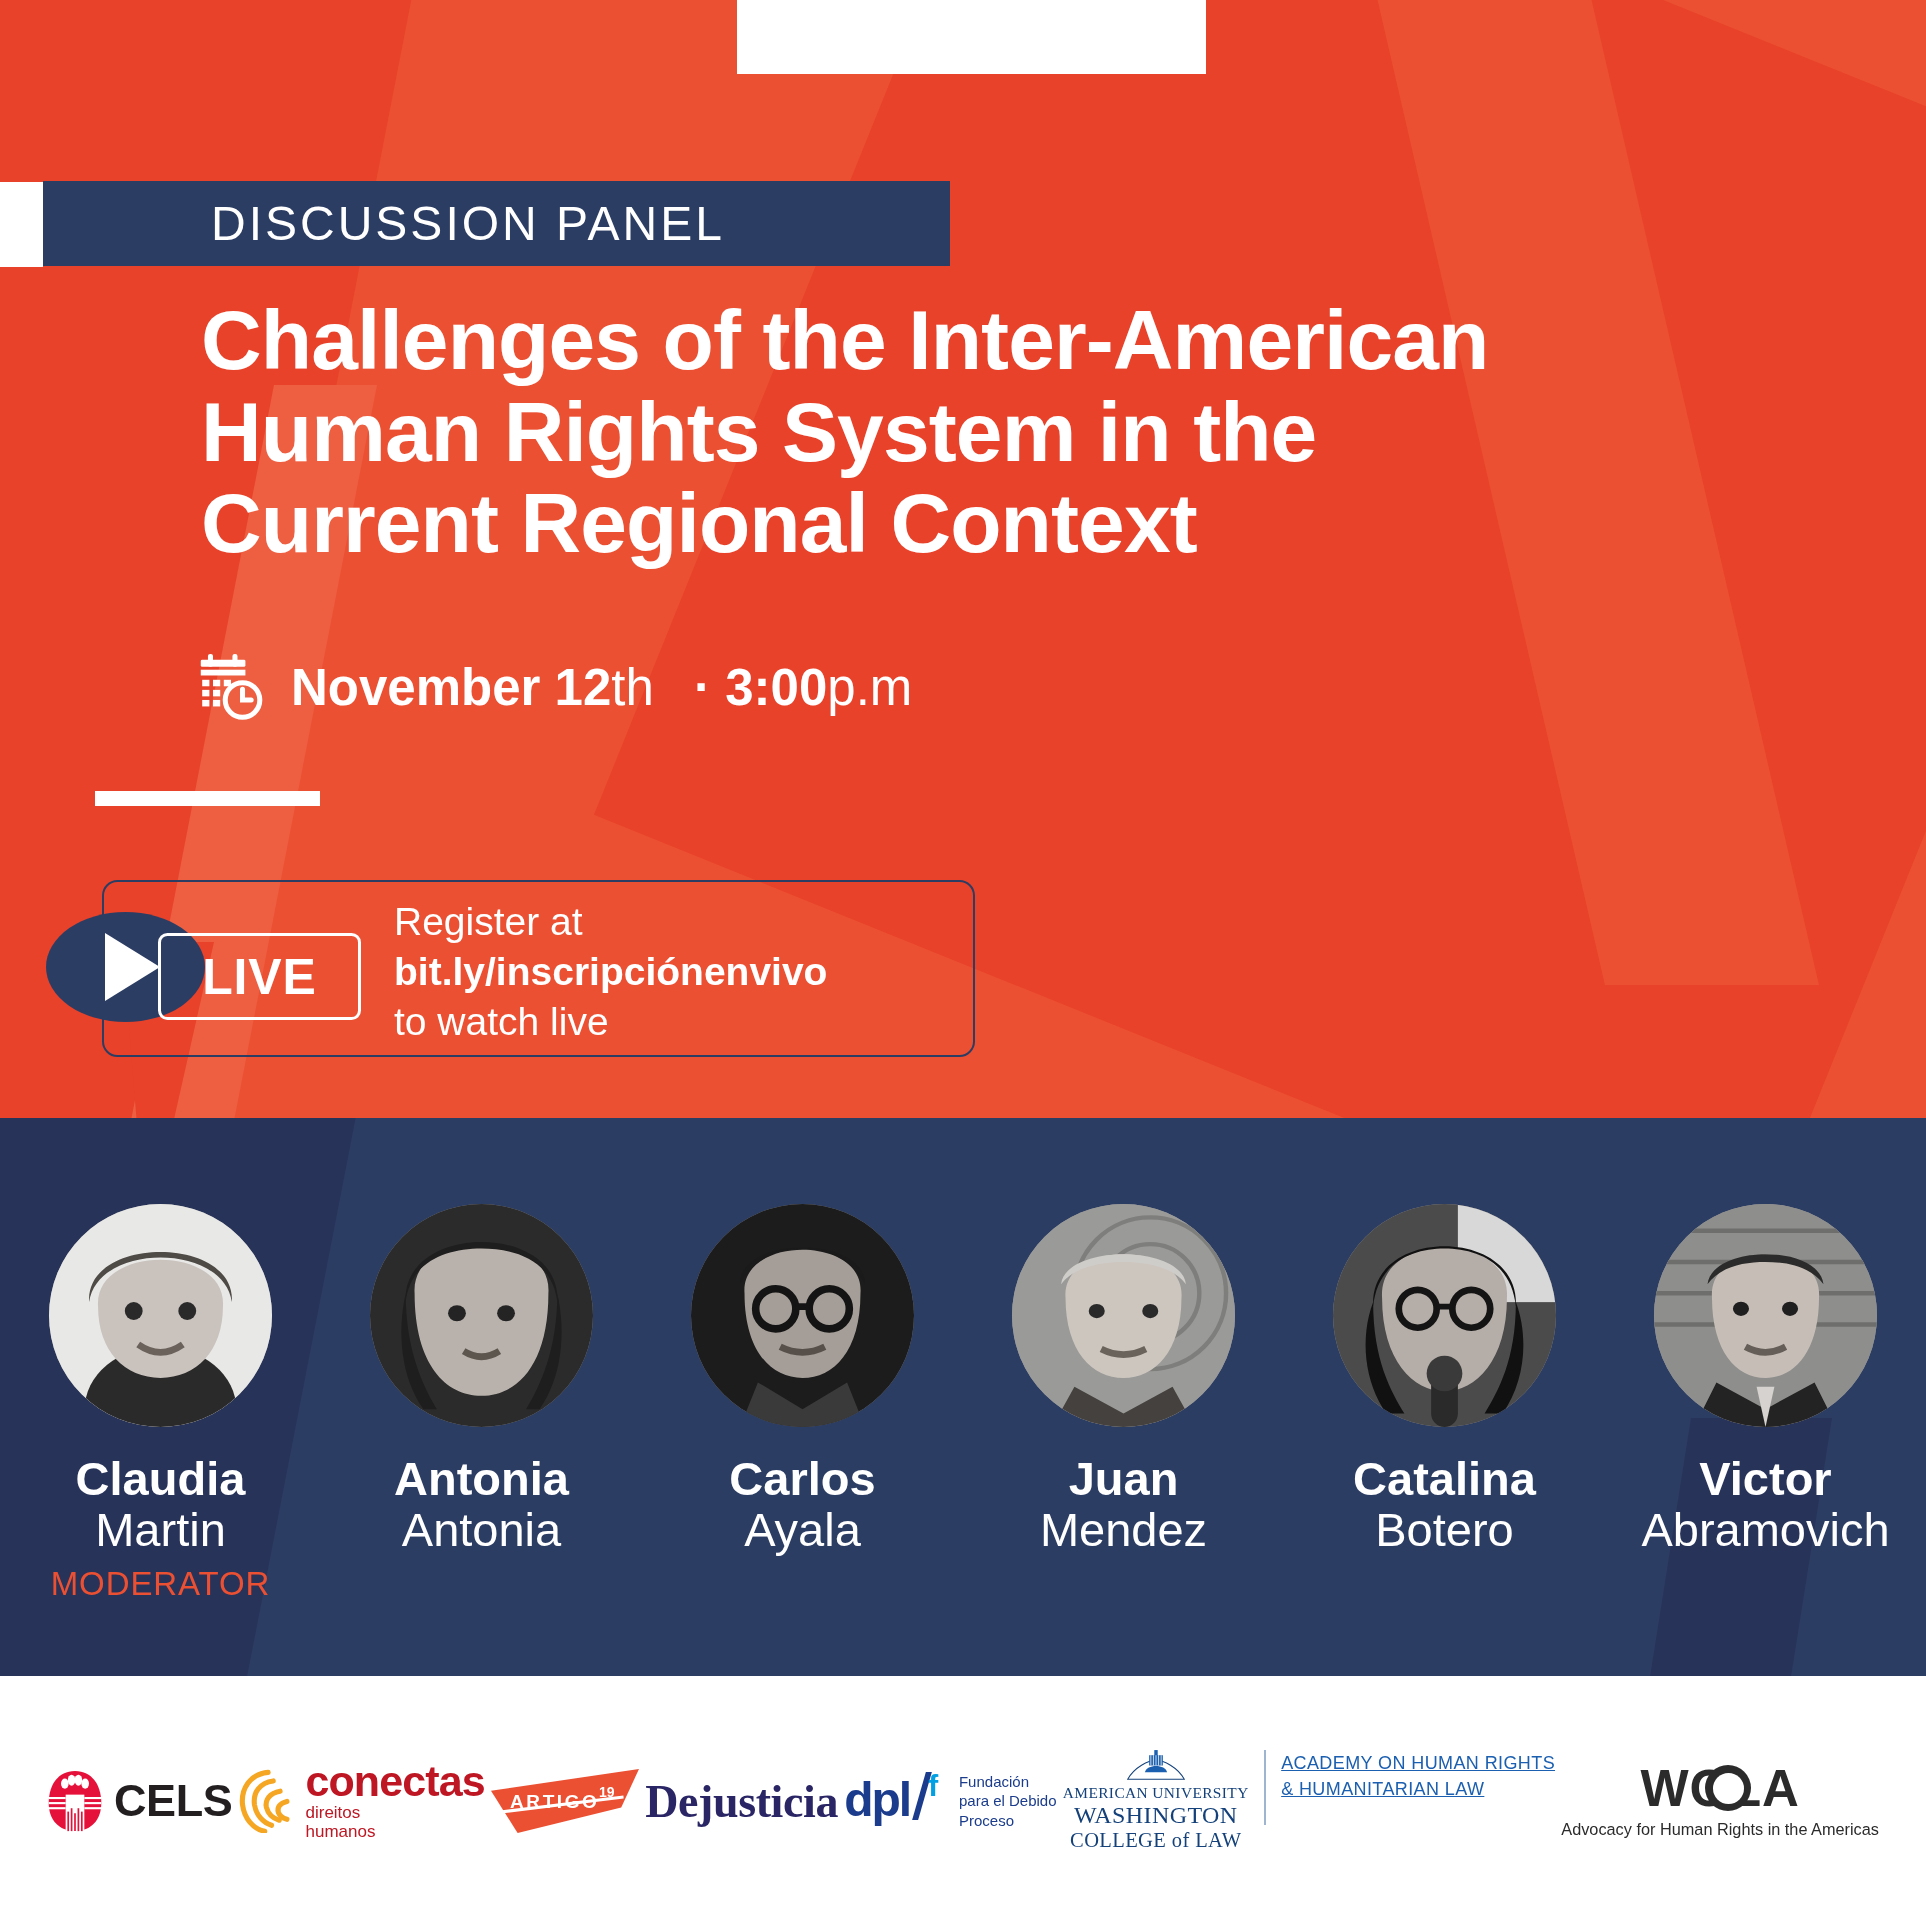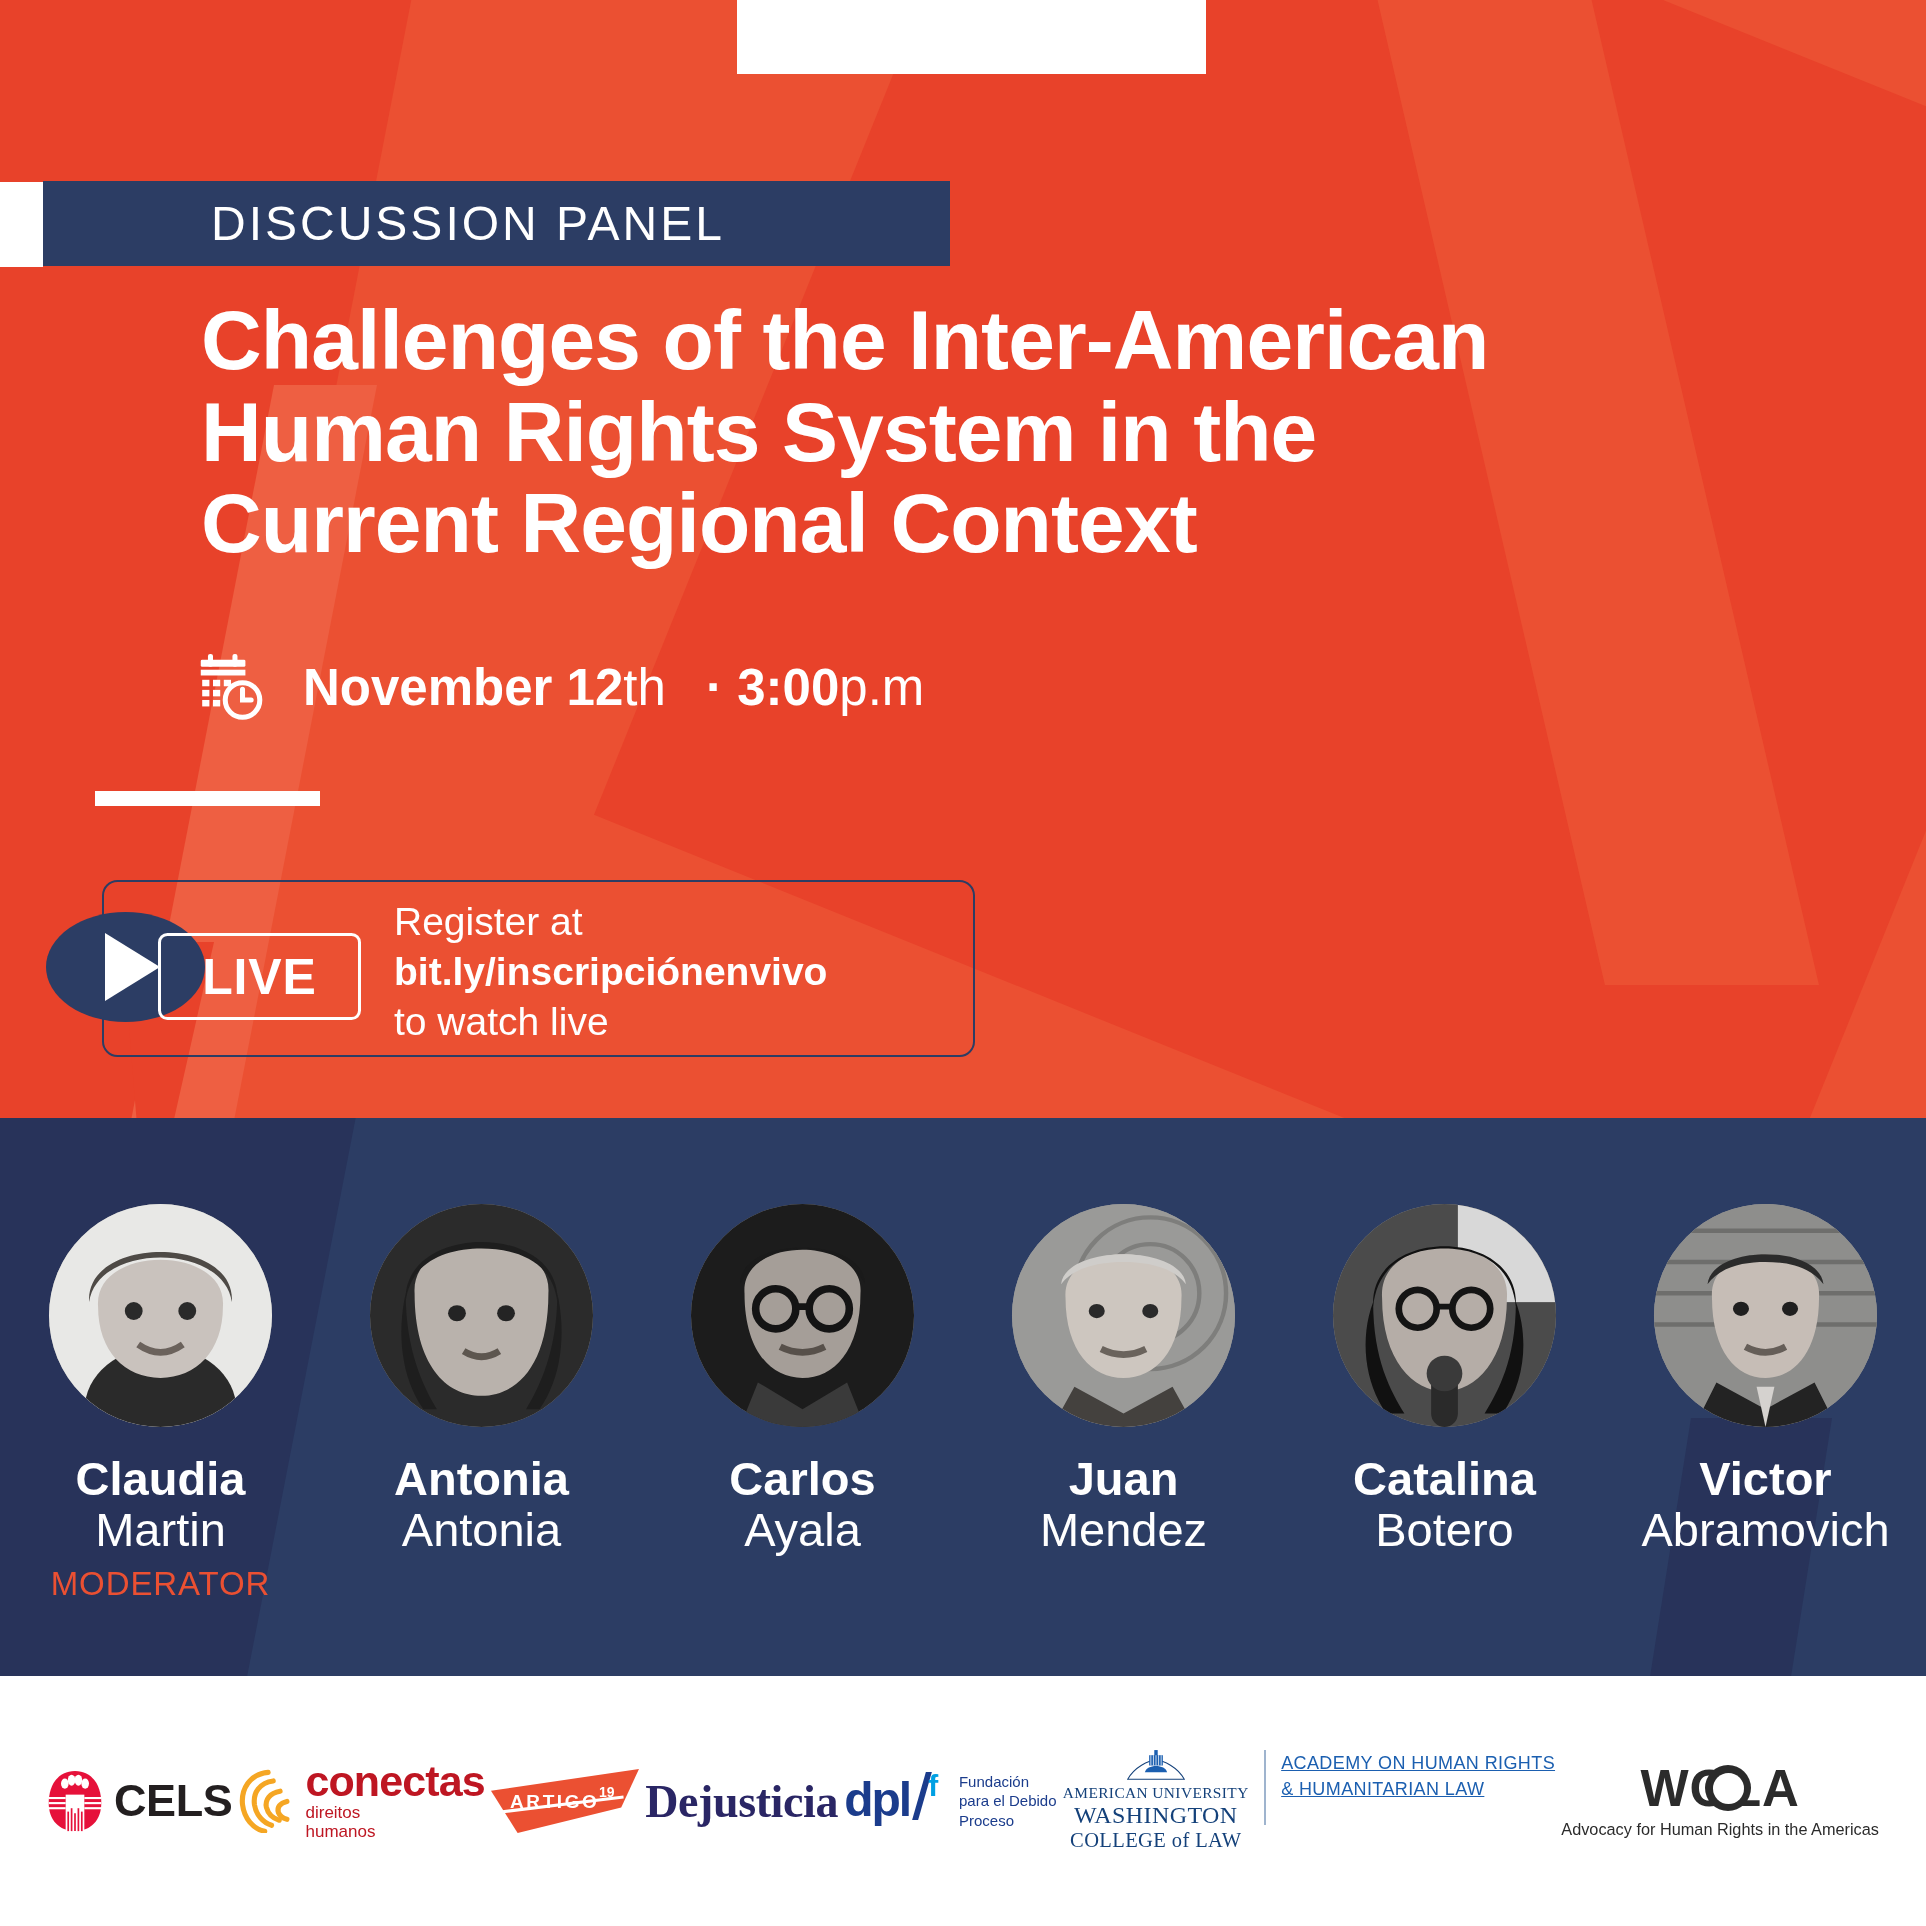--- a/index.html
+++ b/index.html
@@ -77,21 +77,21 @@
     color:#ffffff;
     font-size:84px;
     font-weight:bold;
     line-height:1.09;
     letter-spacing:-0.9px;
   }
 
   
   .date-row{
     position:absolute; left:195px; top:651px;
-    display:flex; align-items:center; gap:36px;
+    display:flex; align-items:center; gap:24px;
   }
   .cal-icon{ width:72px; height:72px; position:relative; flex:0 0 auto; }
   .date-text{
     color:#ffffff; font-size:51px; font-weight:bold; white-space:nowrap;
   }
   .date-text .lite{ font-weight:400; }
   .date-sep{ display:inline-block; width:26px; }
 
   .rule{
     position:absolute; left:95px; top:791px; width:225px; height:15.4px;

